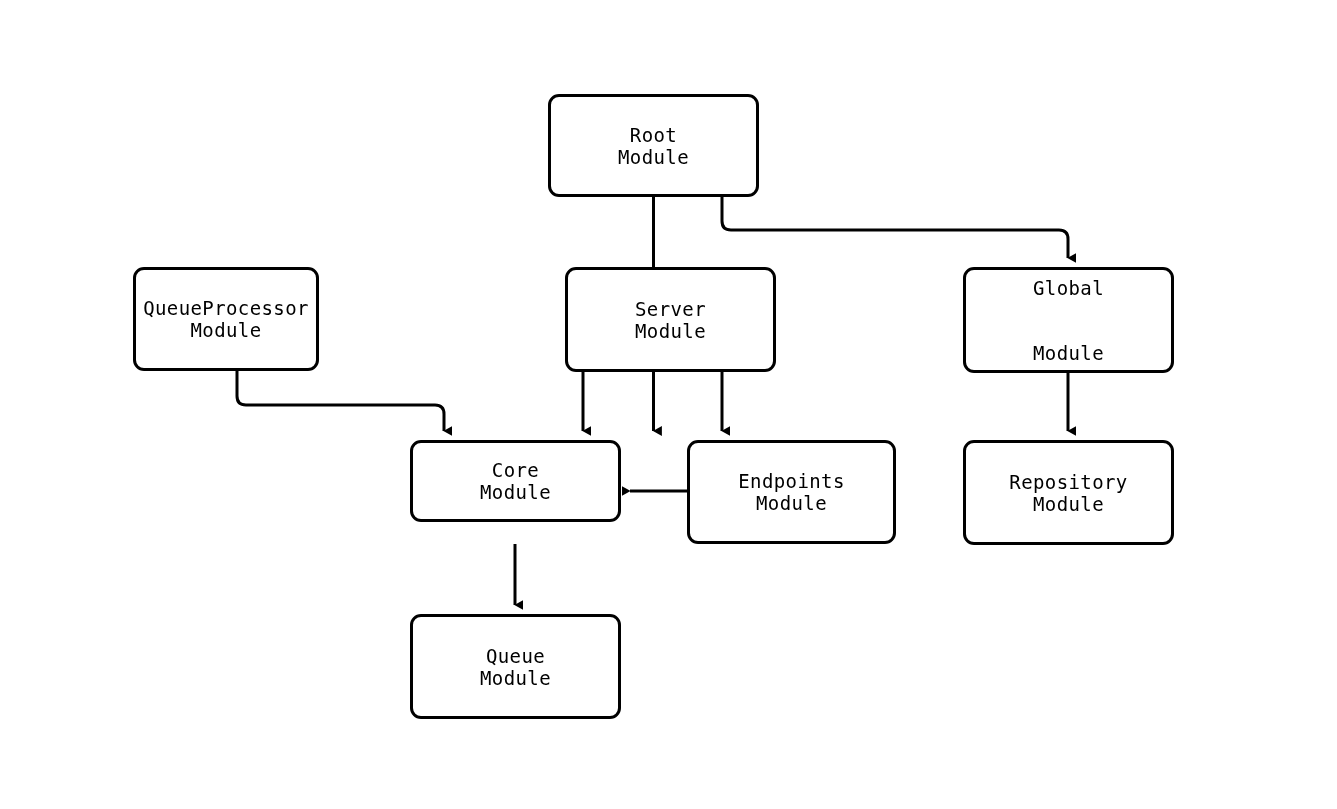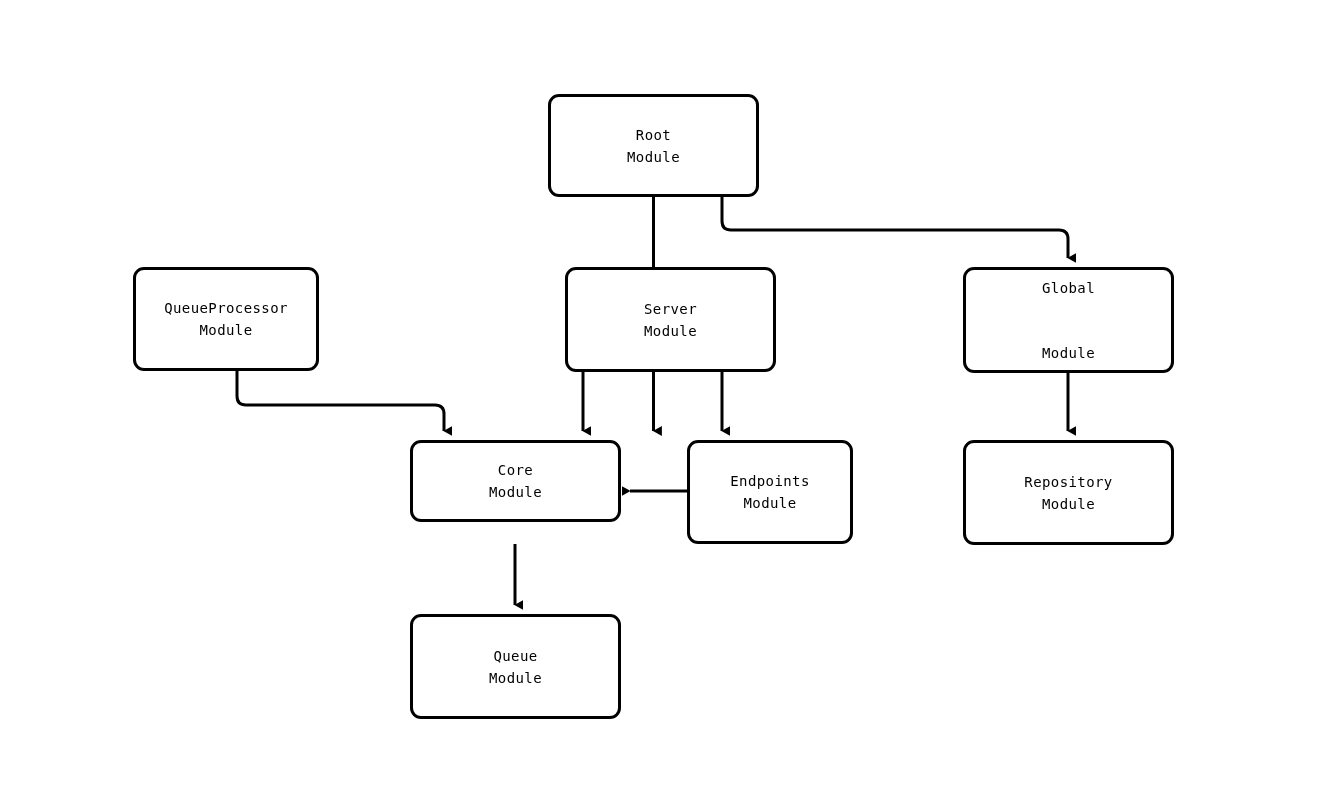--- a/index.html
+++ b/index.html
@@ -34,21 +34,21 @@
     border: 3px solid #000000;
     border-radius: 11px;
     display: flex;
     flex-direction: column;
     align-items: center;
     justify-content: center;
     z-index: 2;
   }
   .node-label {
     font-family: "DejaVu Sans Mono", "Liberation Mono", monospace;
-    font-size: 14px;
+    font-size: 19px;
     line-height: 22px;
     color: #000000;
     text-align: center;
     white-space: pre;
     letter-spacing: 0.4px;
   }
 </style>
 </head>
 <body>
 
@@ -102,21 +102,21 @@
   <div class="node" style="left:963px; top:267px; width:211px; height:106px;gap:43px;">
     <span class="node-label">Global</span>
     <span class="node-label">Module</span>
   </div>
 
   <div class="node" style="left:410px; top:440px; width:211px; height:82px;">
     <span class="node-label">Core</span>
     <span class="node-label">Module</span>
   </div>
 
-  <div class="node" style="left:687px; top:440px; width:166px; height:104px;">
+  <div class="node" style="left:687px; top:440px; width:209px; height:104px;">
     <span class="node-label">Endpoints</span>
     <span class="node-label">Module</span>
   </div>
 
   <div class="node" style="left:963px; top:440px; width:211px; height:105px;">
     <span class="node-label">Repository</span>
     <span class="node-label">Module</span>
   </div>
 
   <div class="node" style="left:410px; top:614px; width:211px; height:105px;">

